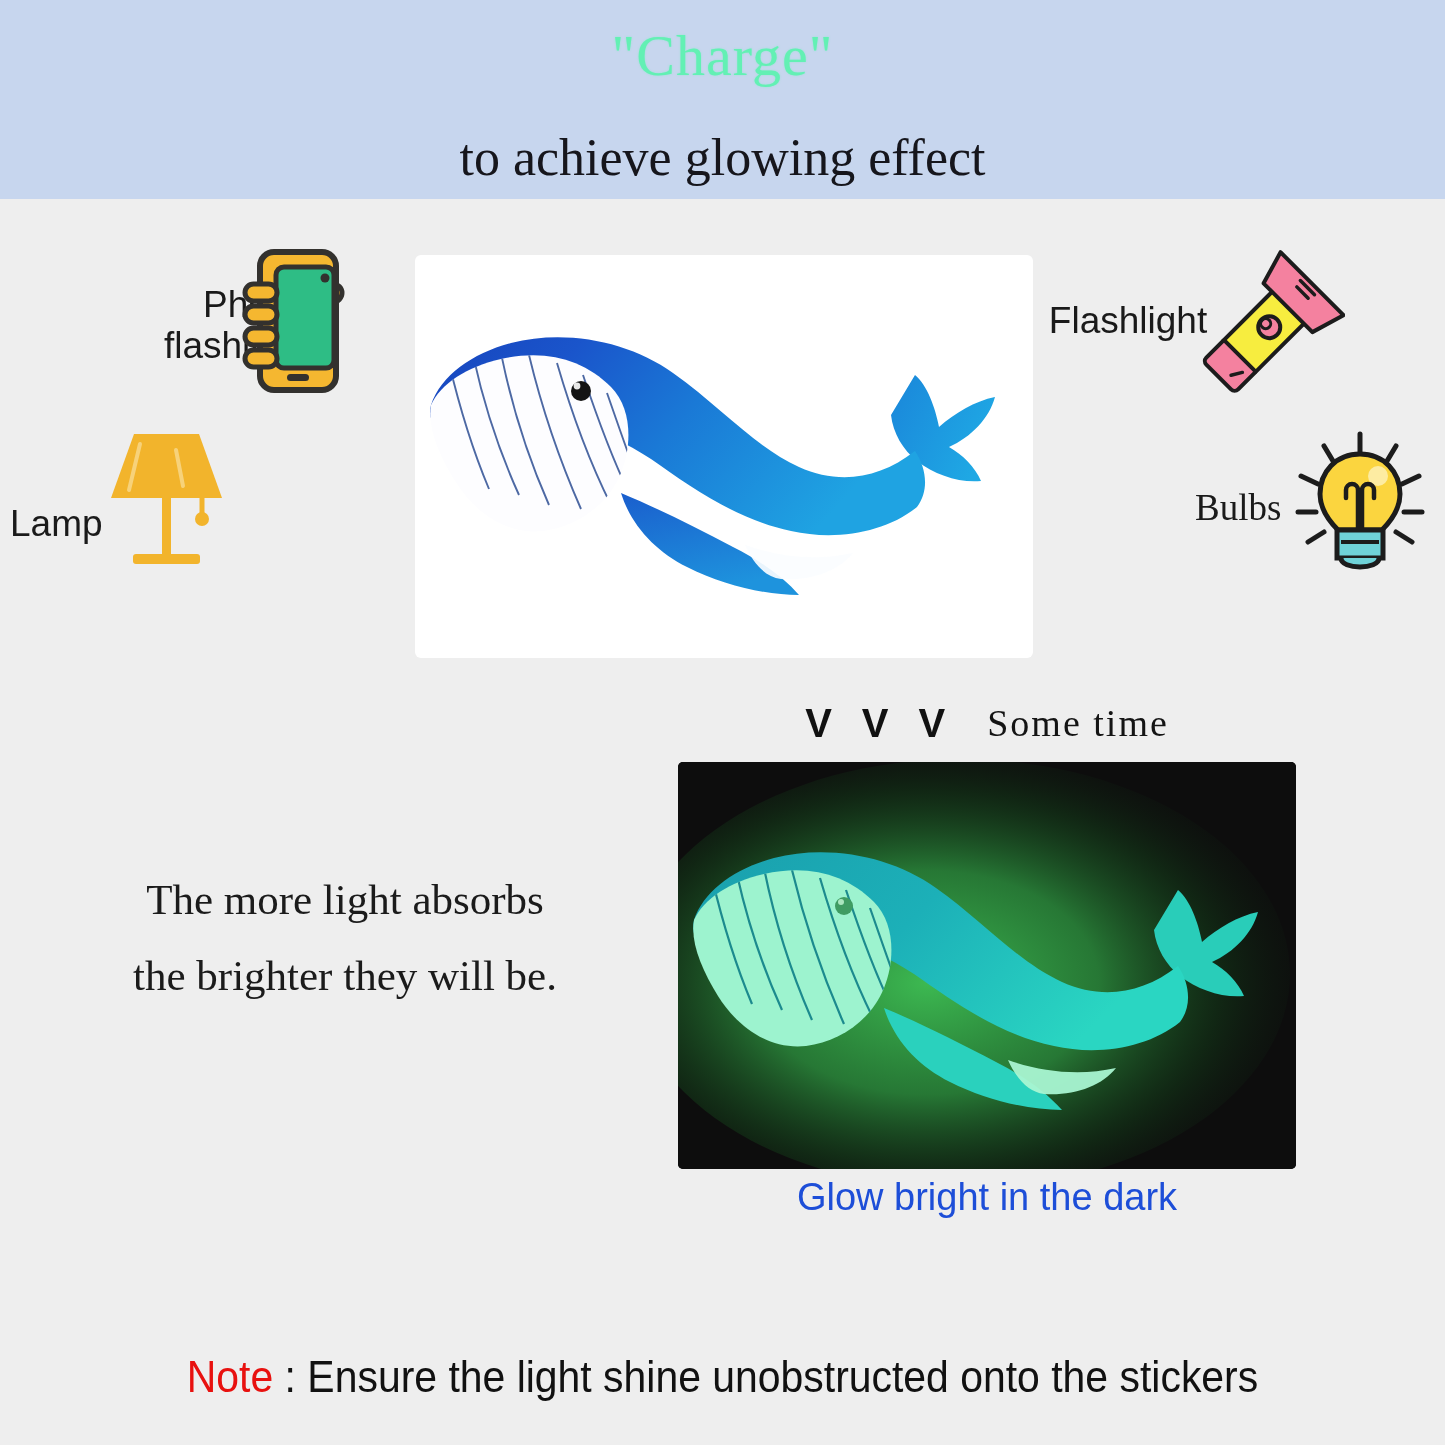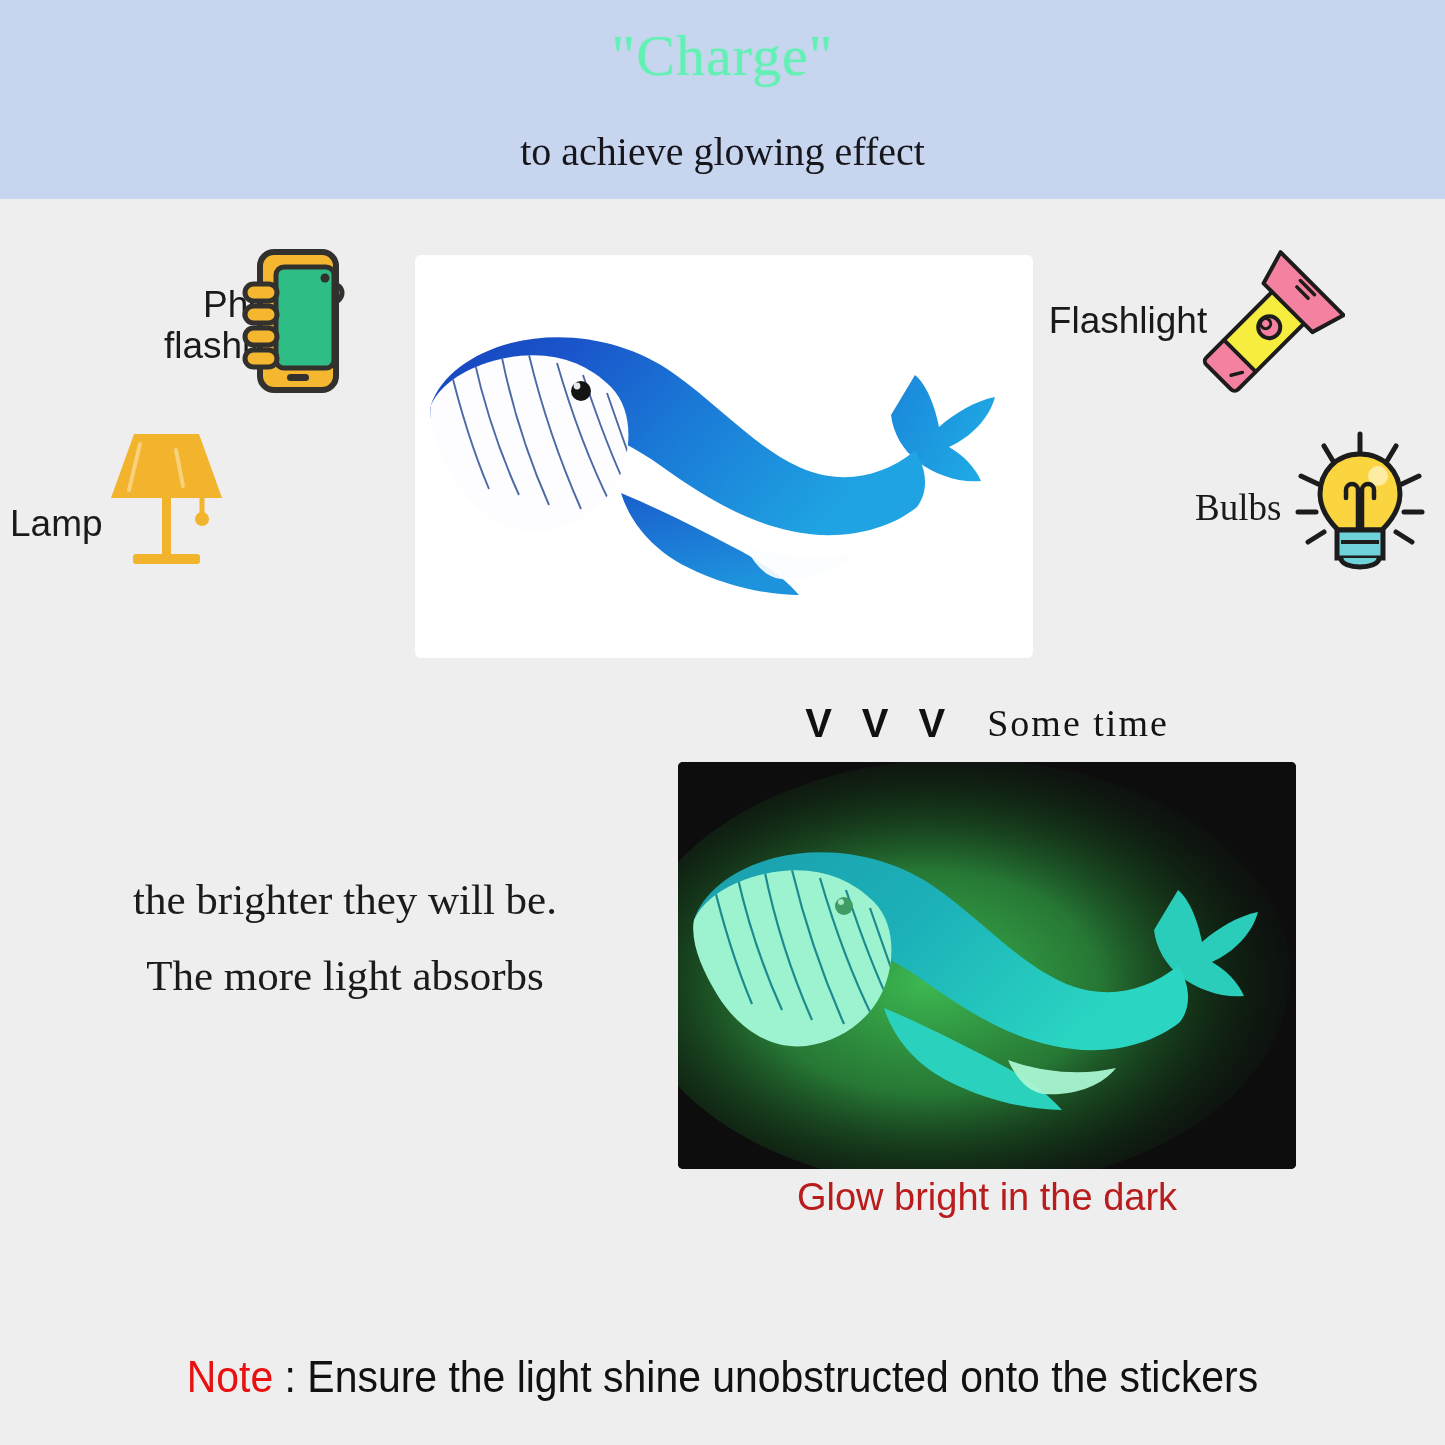--- a/index.html
+++ b/index.html
@@ -22,21 +22,21 @@
     font-family:"Liberation Serif", serif;
     font-size:58px;
     color:#63f0b4;
     letter-spacing:1px;
     text-shadow:0 0 2px rgba(110,240,190,.55);
   }
   .header-sub {
     position:absolute; left:0; top:128px; width:1445px;
     text-align:center;
     font-family:"Liberation Serif", serif;
-    font-size:40px;
+    font-size:52px;
     color:#16161c;
   }
 
   
   .side-label {
     position:absolute;
     font-family:"Liberation Sans", sans-serif;
     font-size:37px;
     color:#1a1a1a;
     line-height:1.12;
@@ -84,21 +84,21 @@
 
   
   .panel-dark {
     position:absolute; left:678px; top:762px; width:618px; height:407px;
     background:#0d0d0d; border-radius:5px; overflow:hidden;
   }
   .panel-dark svg { display:block; width:100%; height:100%; }
 
   .glow-caption {
     position:absolute; left:678px; top:1176px; width:618px;
-    text-align:center; font-size:38px; color:#b91c1c;
+    text-align:center; font-size:38px; color:#1d4ed8;
     font-family:"Liberation Sans", sans-serif;
   }
 
   
   .left-copy {
     position:absolute; left:55px; top:862px; width:580px;
     text-align:center;
     font-family:"Liberation Serif", serif;
     font-size:43px; color:#1b1b1b; line-height:1.77;
   }
@@ -315,17 +315,17 @@
 
       <circle cx="166" cy="136" r="9" fill="#3f9c63"></circle>
       <circle cx="163" cy="132" r="3" fill="#bdf3cf" opacity=".85"></circle>
     </g>
   </svg>
 </div>
 
 <div class="glow-caption">Glow bright in the dark</div>
 
 <div class="left-copy">
+  <div>The more light absorbs</div>
   <div>the brighter they will be.</div>
-  <div>The more light absorbs</div>
 </div>
 
 <div class="note-row"><span class="note-word">Note</span><span> : </span><span>Ensure the light shine unobstructed onto the stickers</span></div>
 
 </body></html>

